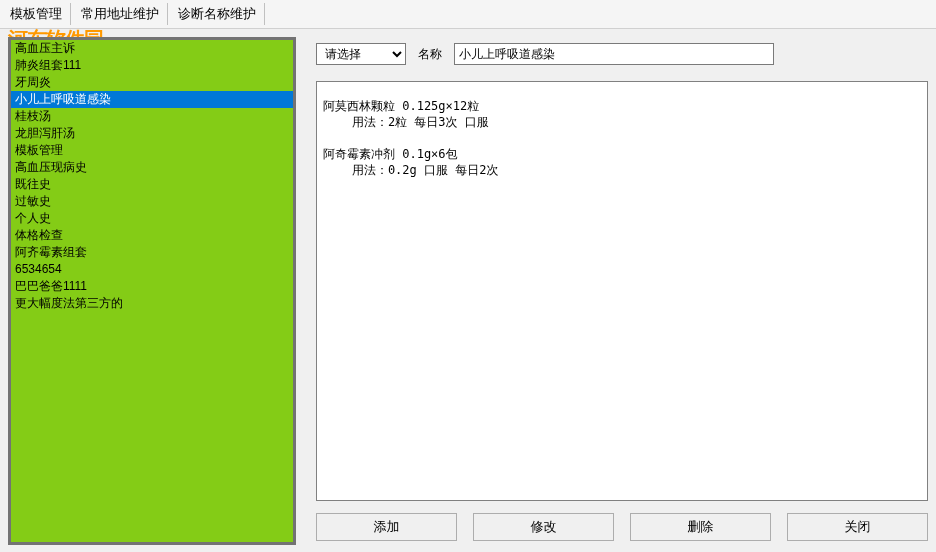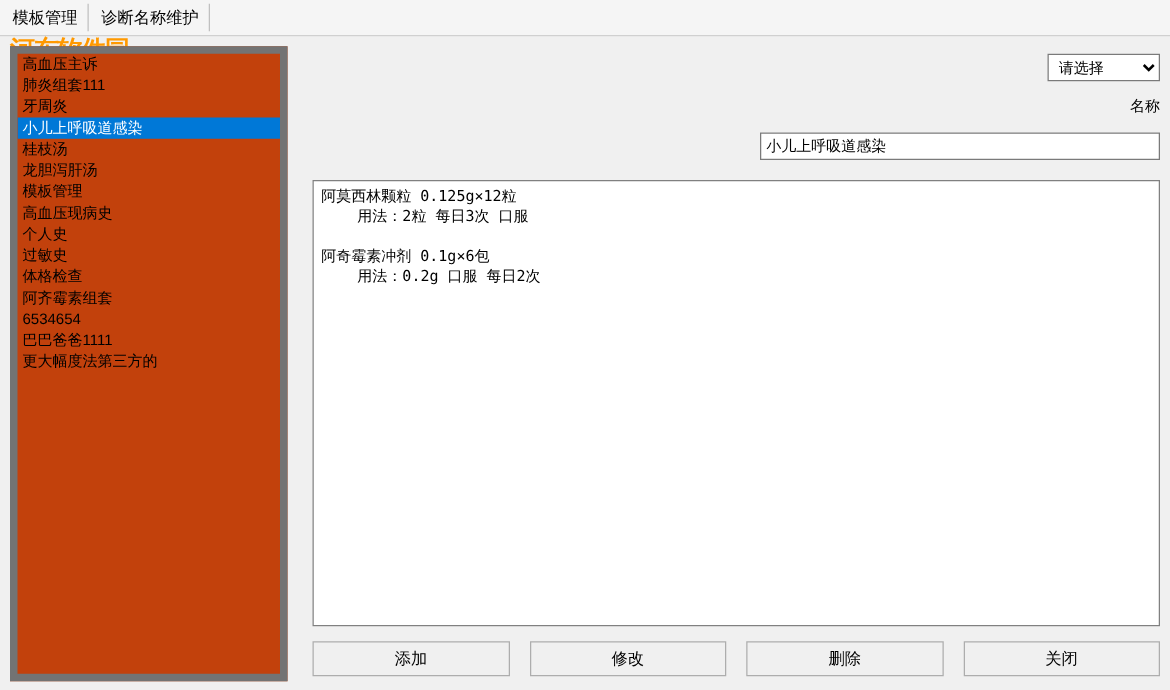--- a/index.html
+++ b/index.html
@@ -46,23 +46,23 @@
       font-size: 11px;
       margin-top: -4px;
     }
     .main {
       display: flex;
       height: calc(100% - 28px);
       padding: 8px;
       gap: 20px;
     }
     .sidebar {
-      width: 222px;
-      background: #c2410c;
-      border: 6px solid #737373;
+      width: 288px;
+      background: #84cc16;
+      border: 3px solid #737373;
       overflow-y: auto;
       position: relative;
     }
     .list-item {
       padding: 1px 4px;
       cursor: pointer;
       white-space: nowrap;
       font-size: 12px;
       line-height: 15px;
     }
@@ -71,24 +71,23 @@
       color: #ffffff;
     }
     .content {
       flex: 1;
       display: flex;
       flex-direction: column;
       gap: 10px;
     }
     .top-row {
       display: flex;
-      align-items: flex-end;
+      align-items: center;
       gap: 12px;
       padding: 6px 0;
-      flex-direction: column;
     }
     .select-box {
       width: 90px;
       height: 22px;
       border: 1px solid #7a7a7a;
       background: #fff;
       font-family: inherit;
       font-size: 12px;
       padding-left: 4px;
     }
@@ -98,21 +97,21 @@
       height: 22px;
       border: 1px solid #7a7a7a;
       padding: 0 4px;
       font-family: inherit;
       font-size: 12px;
     }
     .detail-area {
       flex: 1;
       background: #ffffff;
       border: 1px solid #808080;
-      padding: 4px 6px;
+      padding: 16px 6px;
       line-height: 16px;
       font-size: 12px;
       font-family: SimSun, monospace;
       white-space: pre;
     }
     .button-row {
       display: flex;
       gap: 16px;
       justify-content: flex-start;
       padding: 2px 0 4px 0;
@@ -125,40 +124,42 @@
       font-family: inherit;
       font-size: 13px;
       cursor: pointer;
     }
   </style>
 </head>
 <body>
 
 <div class="toolbar">
   <button class="tab-btn">模板管理</button>
+  <button class="tab-btn">常用地址维护</button>
   <button class="tab-btn">诊断名称维护</button>
 </div>
 
 <div class="watermark">
   <div class="wm-logo">河东软件园</div>
   <div class="wm-url">www.pc0359.cn</div>
 </div>
 
 <div class="main">
   <div class="sidebar" id="sidebar">
       <div class="list-item">高血压主诉</div>
       <div class="list-item">肺炎组套111</div>
       <div class="list-item">牙周炎</div>
       <div class="list-item selected">小儿上呼吸道感染</div>
       <div class="list-item">桂枝汤</div>
       <div class="list-item">龙胆泻肝汤</div>
       <div class="list-item">模板管理</div>
       <div class="list-item">高血压现病史</div>
+      <div class="list-item">既往史</div>
+      <div class="list-item">过敏史</div>
       <div class="list-item">个人史</div>
-      <div class="list-item">过敏史</div>
       <div class="list-item">体格检查</div>
       <div class="list-item">阿齐霉素组套</div>
       <div class="list-item">6534654</div>
       <div class="list-item">巴巴爸爸1111</div>
       <div class="list-item">更大幅度法第三方的</div>
     </div>
 
   <div class="content">
     <div class="top-row">
       <select class="select-box">

